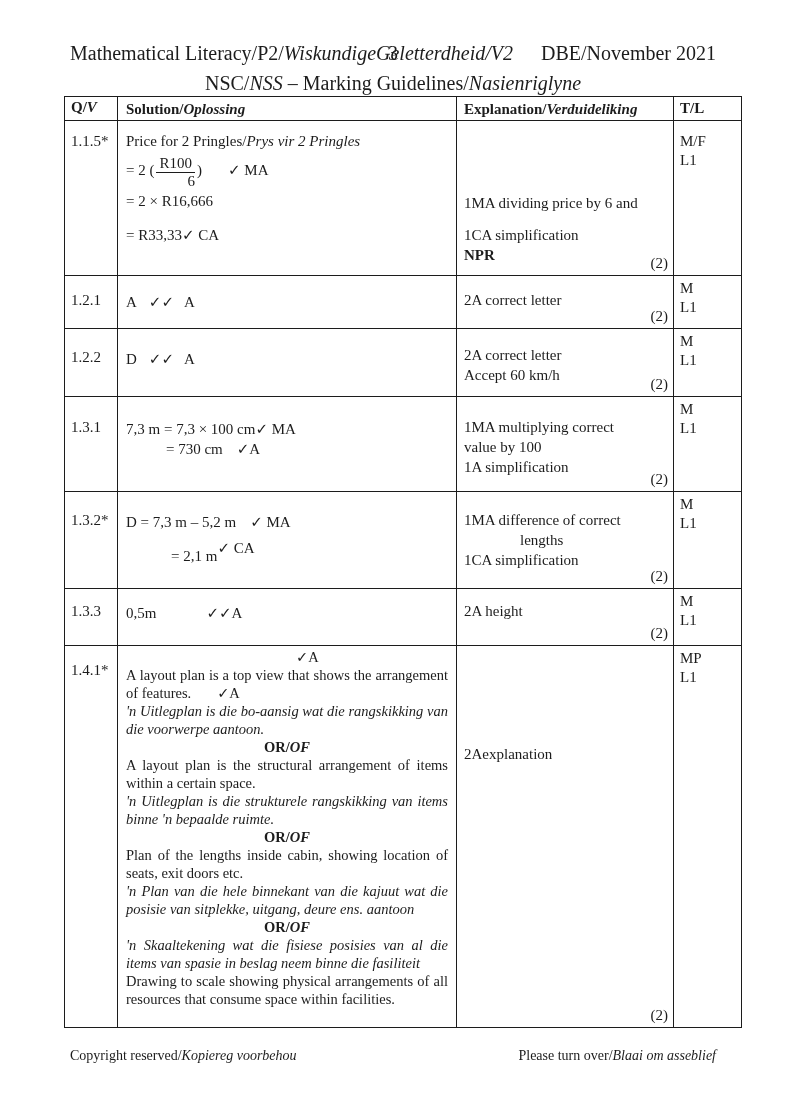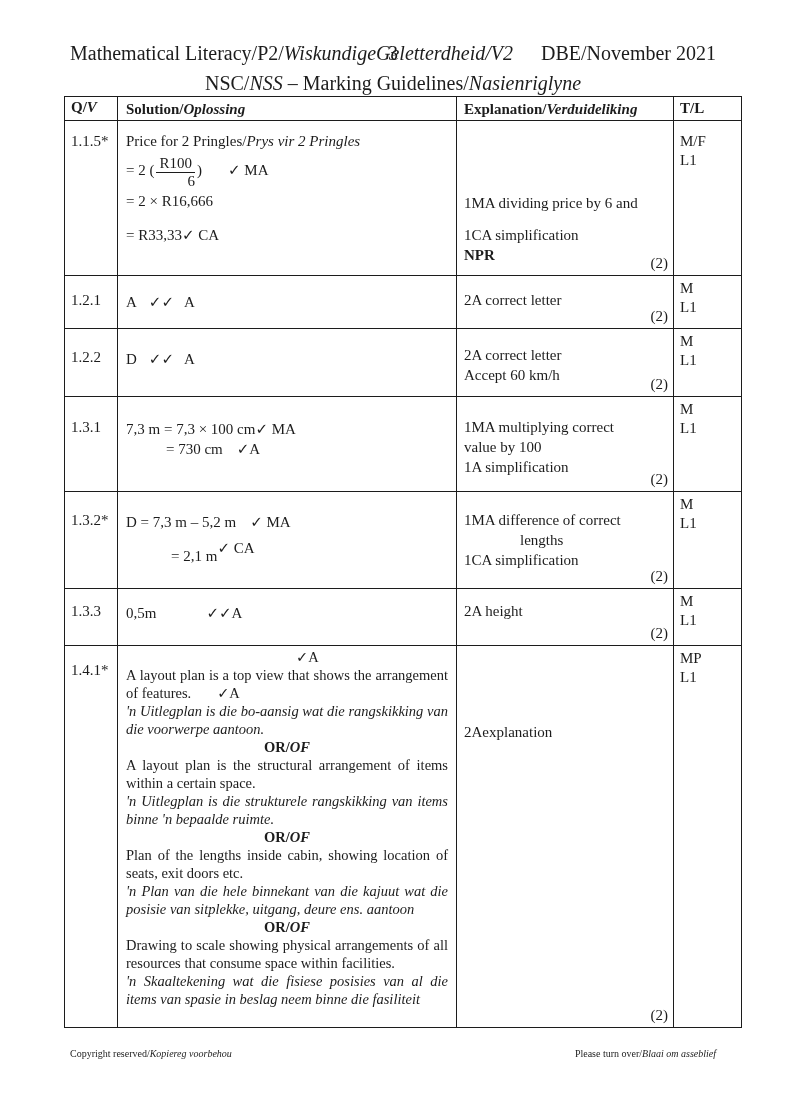--- a/index.html
+++ b/index.html
@@ -15,21 +15,21 @@
 
   
   .page-header{ position:absolute; top:42px; left:0; width:100%; font-size:20px; }
   .h-line1{ position:relative; height:17px; }
   .h-left{ position:absolute; left:70px; top:0; white-space:nowrap; }
   .h-page{ position:absolute; left:50%; transform:translateX(-50%); top:0; }
   .h-right{ position:absolute; right:70px; top:0; white-space:nowrap; }
   .h-line2{ text-align:center; margin-top:13px; }
   .page-footer{
     position:absolute; top:1048px; left:70px; right:70px;
-    display:flex; justify-content:space-between; font-size:10px;
+    display:flex; justify-content:space-between; font-size:14px;
   }
 
   
   .tbl{ position:absolute; left:64px; top:96px; width:678px; border:1px solid var(--ink); }
   .row{ display:flex; border-top:1px solid var(--ink); }
   .row:first-child{ border-top:none; }
   .cell{ border-left:1px solid var(--ink); overflow:hidden; }
   .cell:first-child{ border-left:none; }
   .cq{ width:52px;  padding:2px 3px 0 6px; }
   .cs{ width:339px; padding:2px 8px 0 8px; line-height:20px; }
@@ -49,21 +49,21 @@
   .frac .fd{ display:block; }
 
   
   .long{ font-size:14.5px; line-height:18px; }
   .long .p{ text-align:justify; }
   .or{ text-align:center; font-weight:bold; }
 
   
   .mt2{margin-top:2px}.mt4{margin-top:4px}.mt8{margin-top:8px}.mt10{margin-top:10px}
   .mt12{margin-top:12px}.mt14{margin-top:14px}.mt16{margin-top:16px}.mt18{margin-top:18px}
-  .mt20{margin-top:20px}.mt72{margin-top:72px}.mt186{margin-top:76px}.ml10{margin-left:10px}.ml12{margin-left:12px}.ml14{margin-left:14px}.ml26{margin-left:26px}.ml40{margin-left:56px}.ml45{margin-left:45px}
+  .mt20{margin-top:20px}.mt72{margin-top:72px}.mt186{margin-top:98px}.ml10{margin-left:10px}.ml12{margin-left:12px}.ml14{margin-left:14px}.ml26{margin-left:26px}.ml40{margin-left:56px}.ml45{margin-left:45px}
   .ml50{margin-left:50px}.ml170{margin-left:170px}
   .ind40{padding-left:40px}
 </style>
 </head>
 <body>
 
 <div class="page">
 
   <div class="page-header">
     <div class="h-line1">
@@ -205,22 +205,22 @@
         <div class="ml170 chk">✓A</div>
         <div class="p"><span>A layout plan is a top view that shows the arrangement of features.</span><span class="chk ml26">✓A</span></div>
         <div class="p it">'n Uitlegplan is die bo-aansig wat die rangskikking van die voorwerpe aantoon.</div>
         <div class="or"><span>OR/</span><span class="it">OF</span></div>
         <div class="p">A layout plan is the structural arrangement of items within a certain space.</div>
         <div class="p it">'n Uitlegplan is die strukturele rangskikking van items binne 'n bepaalde ruimte.</div>
         <div class="or"><span>OR/</span><span class="it">OF</span></div>
         <div class="p">Plan of the lengths inside cabin, showing location of seats, exit doors etc.</div>
         <div class="p it">'n Plan van die hele binnekant van die kajuut wat die posisie van sitplekke, uitgang, deure ens. aantoon</div>
         <div class="or"><span>OR/</span><span class="it">OF</span></div>
+        <div class="p it">'n Skaaltekening wat die fisiese posisies van al die items van spasie in beslag neem binne die fasiliteit</div>
         <div class="p">Drawing to scale showing physical arrangements of all resources that consume space within facilities.</div>
-        <div class="p it">'n Skaaltekening wat die fisiese posisies van al die items van spasie in beslag neem binne die fasiliteit</div>
       </div>
       <div class="cell ce">
         <div class="mt186">2Aexplanation</div>
         <div class="mark">(2)</div>
       </div>
       <div class="cell ct">
         <div>MP</div>
         <div>L1</div>
       </div>
     </div>

